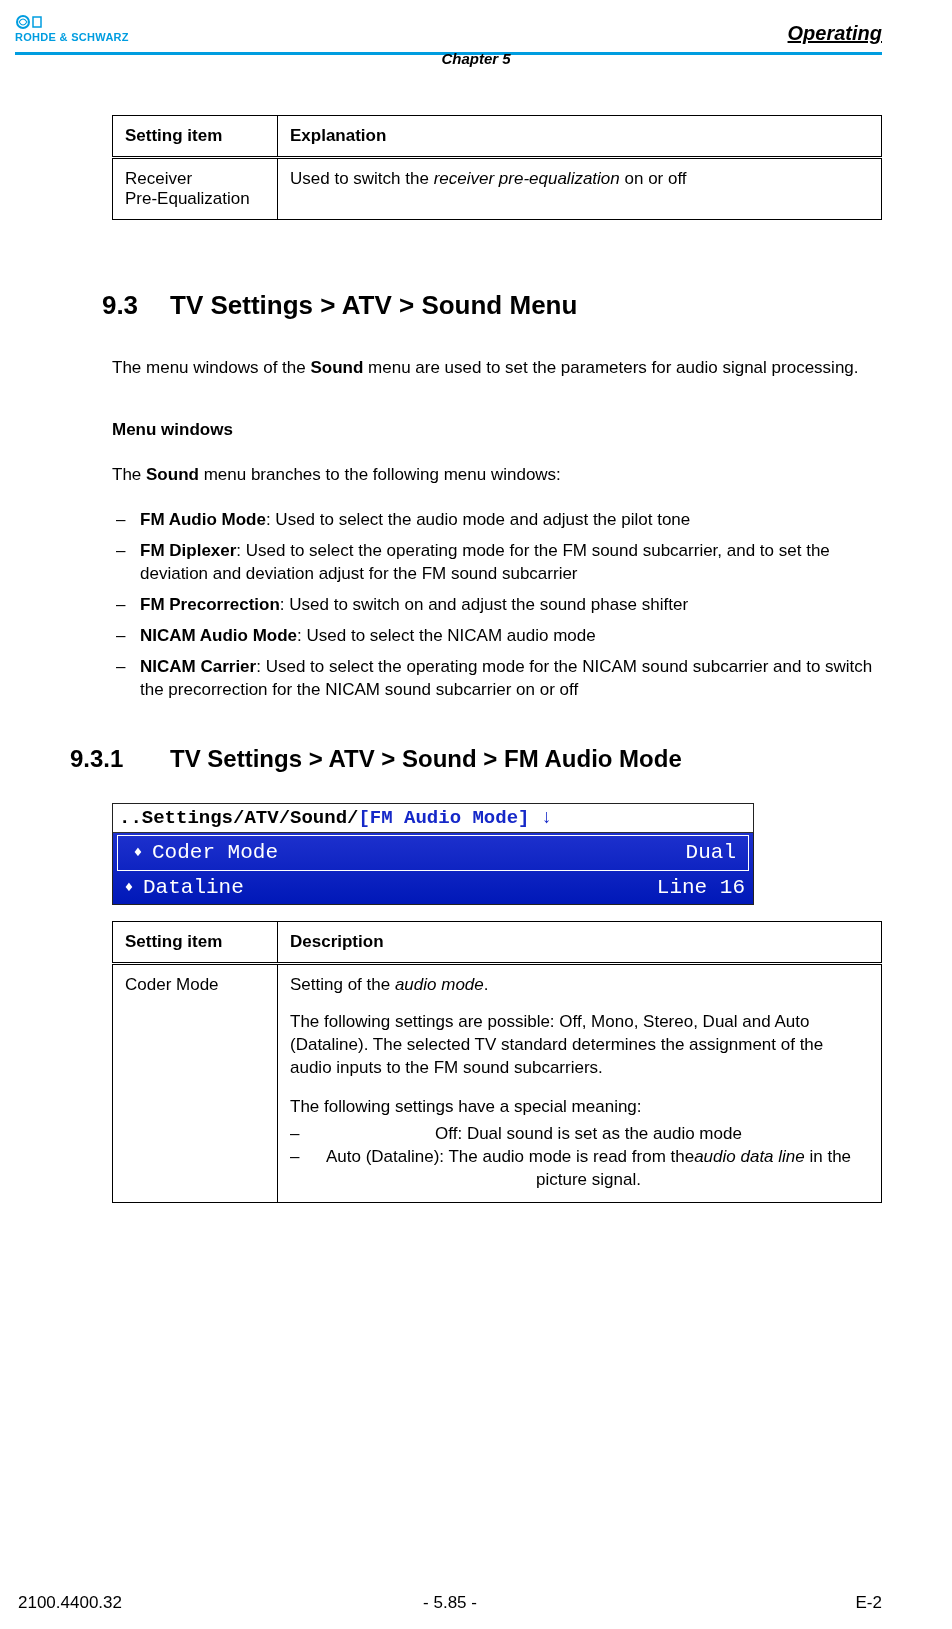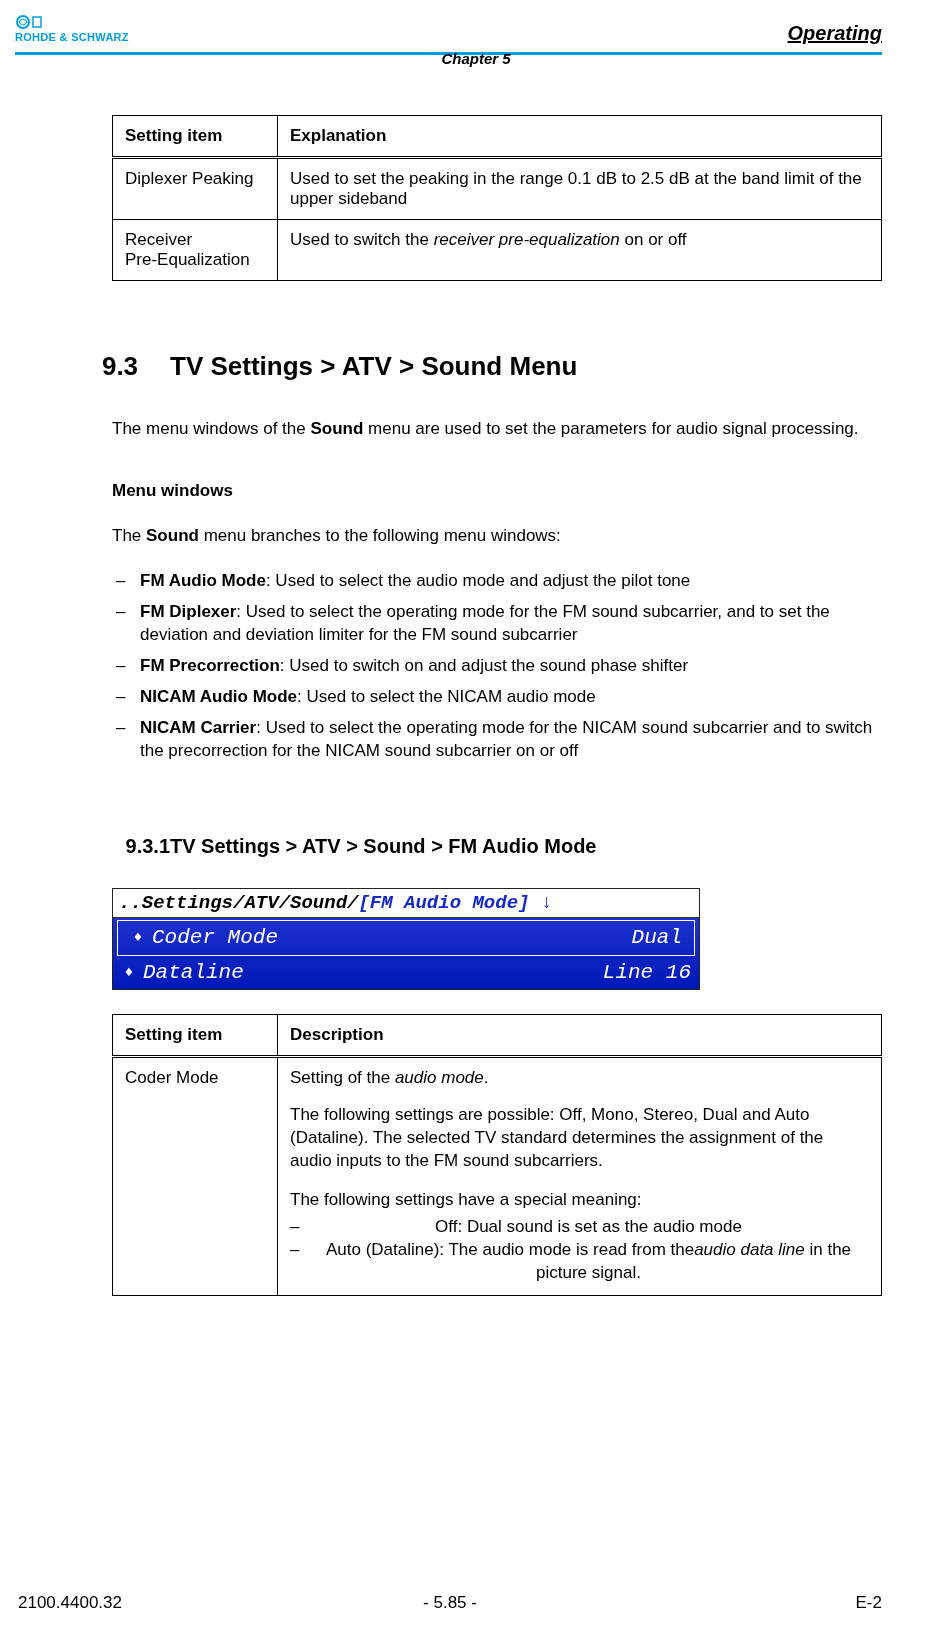--- a/index.html
+++ b/index.html
@@ -75,44 +75,42 @@
     font-size: 26px;
     font-weight: bold;
     margin-top: 70px;
     margin-bottom: 36px;
     margin-left: -42px;
     display: flex;
     text-align: center;
   }
   h2.sec .num { width: 100px; flex-shrink:0;}
   h3.subsec {
-    font-size: 20px;
-    font-weight: bold;
-    margin-top: 73px;
+    font-size: 24px;
+    font-weight: bold;
+    margin-top: 44px;
     margin-bottom: 30px;
     margin-left: -42px;
     display: flex;
-    text-align: right;
   }
   h3.subsec .num { width: 100px; flex-shrink:0; }
   .para { margin-bottom: 30px; line-height: 1.35; }
   .subhead { font-weight: bold; margin-bottom: 24px; margin-top: 40px; font-size:17px;}
   ul.dash { list-style: none; padding: 0; margin-top: 22px;}
   ul.dash li { position: relative; padding-left: 28px; margin-bottom: 8px; line-height:1.35;}
   ul.dash li::before { content: "–"; position: absolute; left: 4px; }
   .italic { font-style: italic; }
   .bold { font-weight: bold; }
   .screenshot {
     background: linear-gradient(#2a3bd6, #0018b8);
-    width: 588px;
+    width: 642px;
     border: 1px solid #222;
-    margin-bottom: 24px;
+    margin-bottom: 16px;
     font-family: "Courier New", monospace;
     font-size: 20px;
-    font-style: italic;
   }
   .ss-title {
     background: #fff;
     color: #000;
     padding: 3px 6px;
     font-weight: bold;
     font-size: 19px;
     border-bottom: 1px solid #333;
   }
   .ss-title .blue { color: #1528c8; font-weight: bold;}
@@ -166,24 +164,20 @@
 
 <div class="content">
 
   <table class="settings">
     <tbody>
         <tr>
       <th class="col1">Setting item</th>
       <th>Explanation</th>
     </tr>
     <tr>
-      <td>Diplexer Peaking</td>
-      <td>Used to set the peaking in the range 0.1 dB to 2.5 dB at the band limit of the upper sideband</td>
-    </tr>
-    <tr>
       <td>Receiver<br>Pre-Equalization</td>
       <td>
         <span>Used to switch the </span><span class="italic">receiver pre-equalization</span><span> on or off</span>
       </td>
     </tr>
   </tbody>
     </table>
 
   <h2 class="sec">
     <span class="num">9.3</span>
@@ -195,21 +189,21 @@
   </p>
 
   <p class="subhead">Menu windows</p>
 
   <p class="para" style="margin-bottom:0;">
     <span>The </span><span class="bold">Sound</span><span> menu branches to the following menu windows:</span>
   </p>
 
   <ul class="dash">
     <li><span class="bold">FM Audio Mode</span><span>: Used to select the audio mode and adjust the pilot tone</span></li>
-    <li><span class="bold">FM Diplexer</span><span>: Used to select the operating mode for the FM sound subcarrier, and to set the deviation and deviation limiter for the FM sound subcarrier</span></li>
+    <li><span class="bold">FM Diplexer</span><span>: Used to select the operating mode for the FM sound subcarrier, and to set the deviation and deviation adjust for the FM sound subcarrier</span></li>
     <li><span class="bold">FM Precorrection</span><span>: Used to switch on and adjust the sound phase shifter</span></li>
     <li><span class="bold">NICAM Audio Mode</span><span>: Used to select the NICAM audio mode</span></li>
     <li><span class="bold">NICAM Carrier</span><span>: Used to select the operating mode for the NICAM sound subcarrier and to switch the precorrection for the NICAM sound subcarrier on or off</span></li>
   </ul>
 
   <h3 class="subsec">
     <span class="num">9.3.1</span>
     <span>TV Settings &gt; ATV &gt; Sound &gt; FM Audio Mode</span>
   </h3>
 

